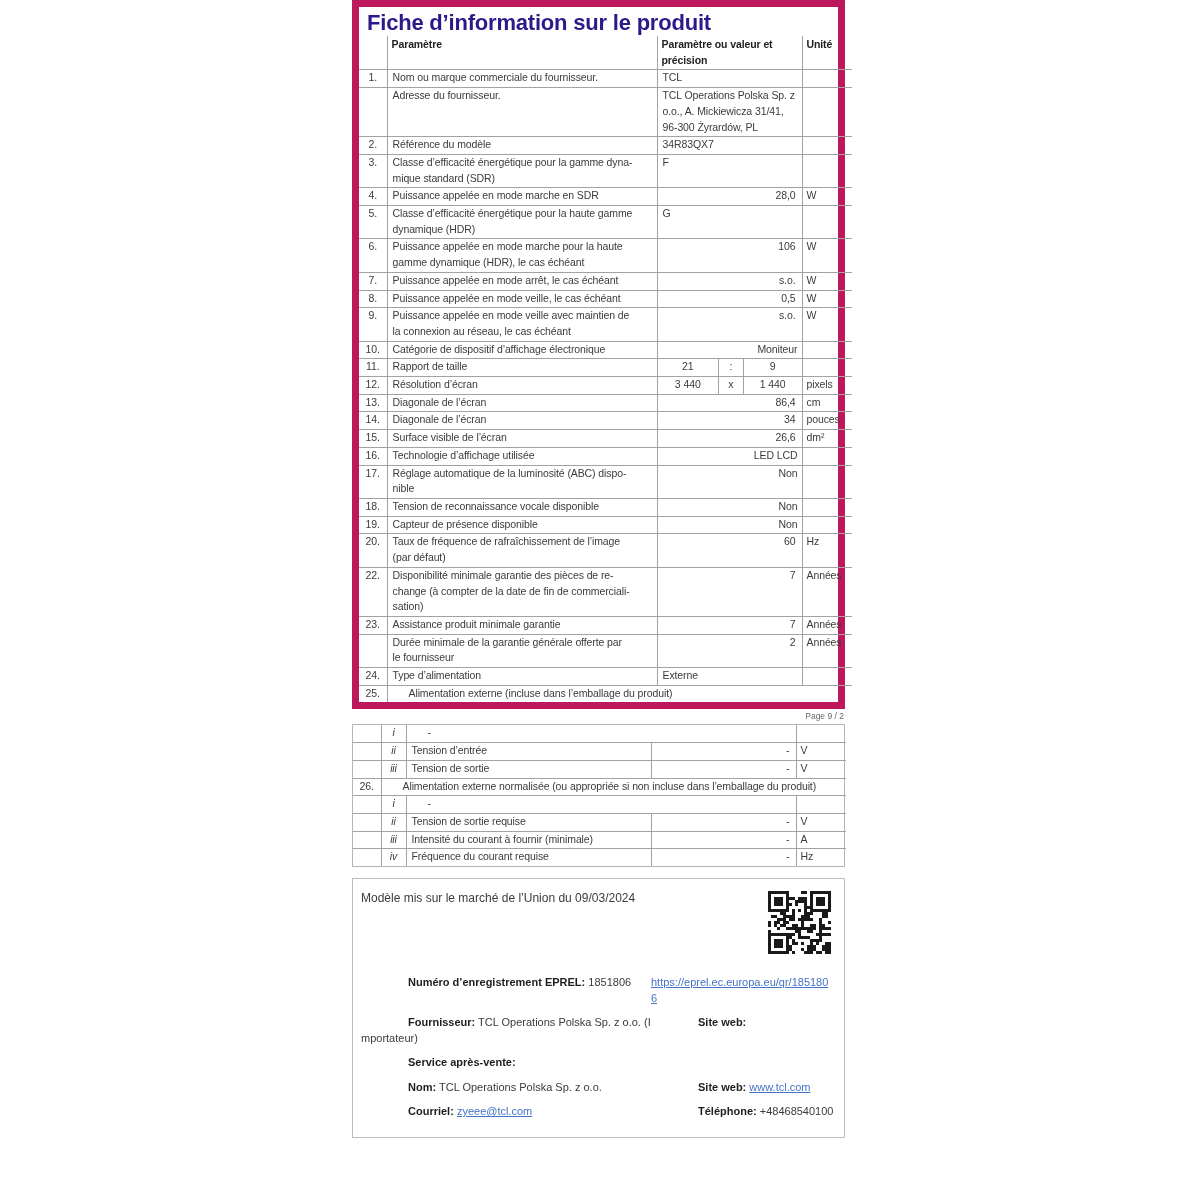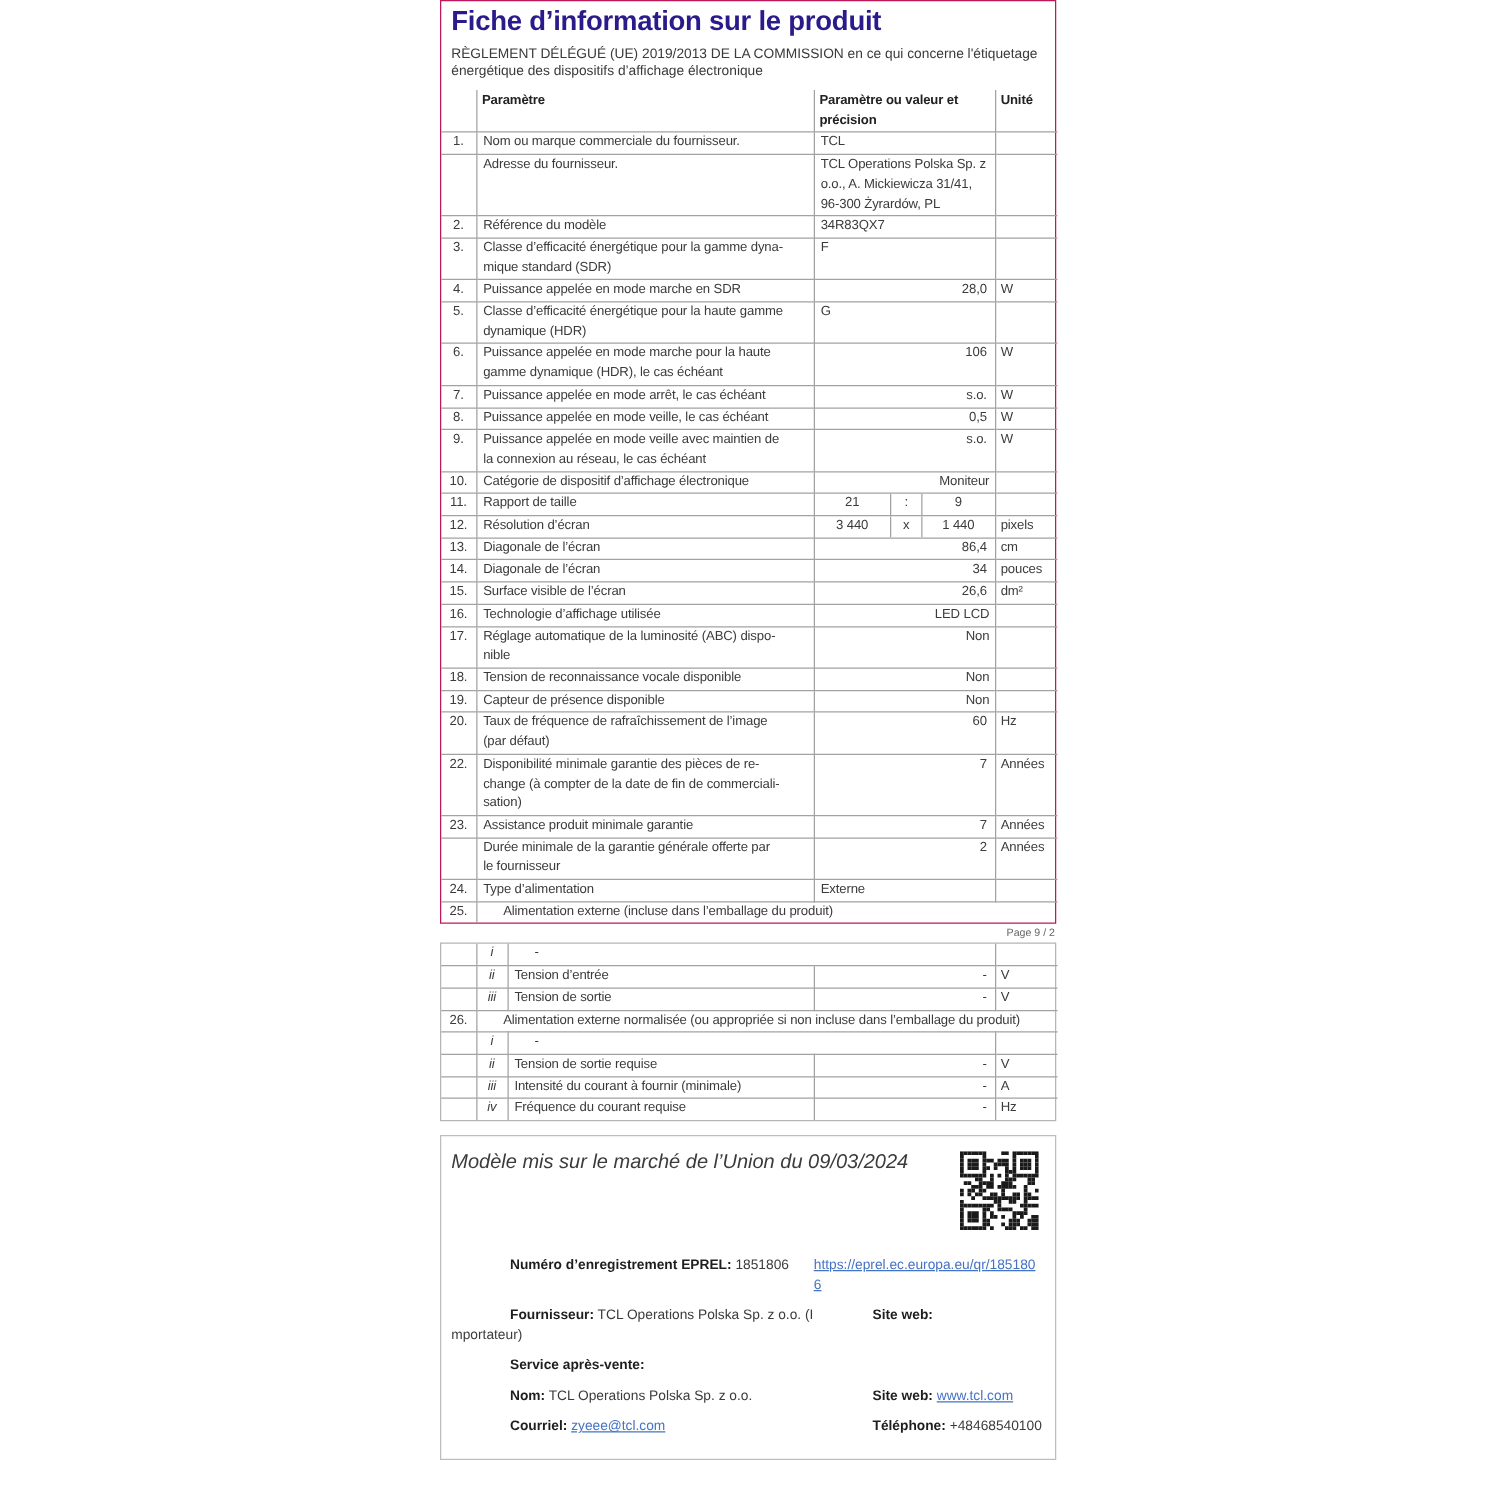--- a/index.html
+++ b/index.html
@@ -1,21 +1,21 @@
 <!DOCTYPE html>
 <html><head>
 <meta charset="utf-8">
 <style>
   * { box-sizing: border-box; margin: 0; padding: 0; }
   html,body { width:1200px; height:1200px; background:#ffffff; overflow:hidden;
     font-family:"Liberation Sans","DejaVu Sans",sans-serif; }
   .doc { width:493px; margin-left:352px; }
 
   
-  .page1 { border:1px solid #be185d; background:#fff; }
+  .page1 { border:7px solid #be185d; background:#fff; }
   .title { color:#2a1a8a; font-size:22px; font-weight:bold; letter-spacing:-0.2px;
     padding:3px 6px 0 8px; line-height:26px; }
   .subtitle { color:#3a3a3a; font-size:11px; line-height:14px; margin:6px 8px 8px;
     white-space:pre-line; }
 
   table { width:100%; border-collapse:collapse; border-style:hidden; table-layout:fixed; }
   td, th { border:1px solid #a2a2a2; vertical-align:top; padding:0 4px 1px;
     font-size:10.5px; line-height:15.7px; color:#3b3b3b; white-space:pre-line;
     letter-spacing:-0.1px; overflow:hidden; text-align:left; }
   th { font-weight:bold; color:#222; padding-top:1px; }
@@ -36,38 +36,36 @@
   .span-label { padding-left:21px; }
 
   .page-label { text-align:right; font-size:8.5px; color:#666; margin:2px 1px 3px 0;
     line-height:10px; }
 
   .table2wrap { border:1px solid #b5b5b5; background:#fff; }
 
   
   .footer-box { margin-top:11px; border:1px solid #bdbdbd; padding:10px 8px 8px; background:#fff; }
   .f-top { display:flex; justify-content:space-between; align-items:flex-start; min-height:86px; }
-  .f-model { font-size:16px; color:#3b3b3b; padding-top:2px;font-style:italic; }
+  .f-model { font-size:12px; color:#3b3b3b; padding-top:2px; }
   .qr { width:63px; height:63px; margin:2px 5px 0 0; flex:0 0 auto; }
   .frow { display:grid; grid-template-columns:290px 1fr; margin-bottom:9px;
     font-size:11px; line-height:15.5px; color:#3b3b3b; }
   .frow b { color:#1e1e1e;padding-left:47px; }
   a { color:#4472c4; text-decoration:underline; cursor:pointer; }
   .f-url { word-break:break-all; display:inline-block; max-width:178px; }
   .f-break { word-break:break-all; }
 </style>
 </head>
 <body>
 
 <div class="doc">
 
   <div class="page1">
     <div class="title">Fiche d’information sur le produit</div>
-    <div class="subtitle">RÈGLEMENT DÉLÉGUÉ (UE) 2019/2013 DE LA COMMISSION en ce qui concerne l'étiquetage
-énergétique des dispositifs d’affichage électronique</div>
 
     <table class="ptable" id="t1">
       <colgroup>
           <col class="c-num">
           <col class="c-param">
           <col class="c-val">
           <col class="c-unit">
         </colgroup>
       <thead>
         <tr>

